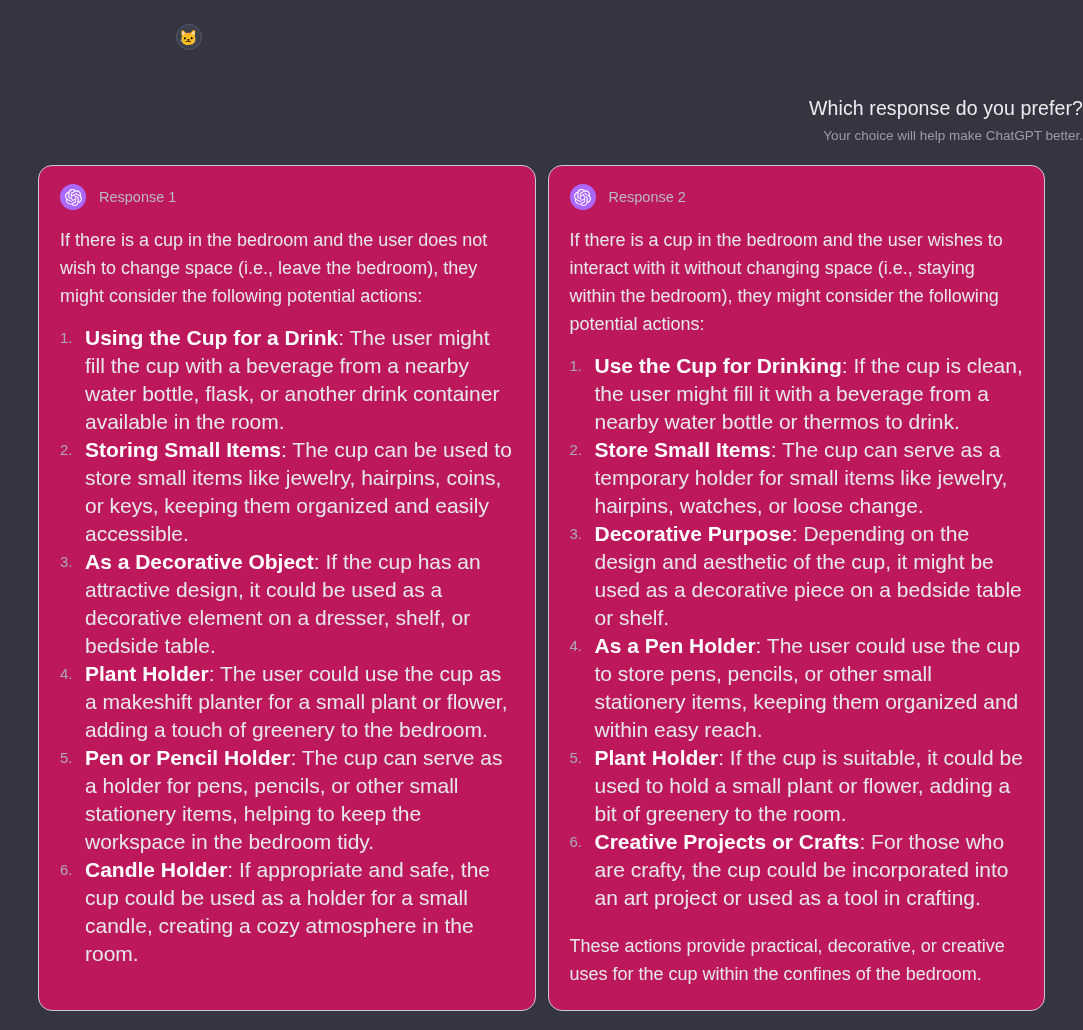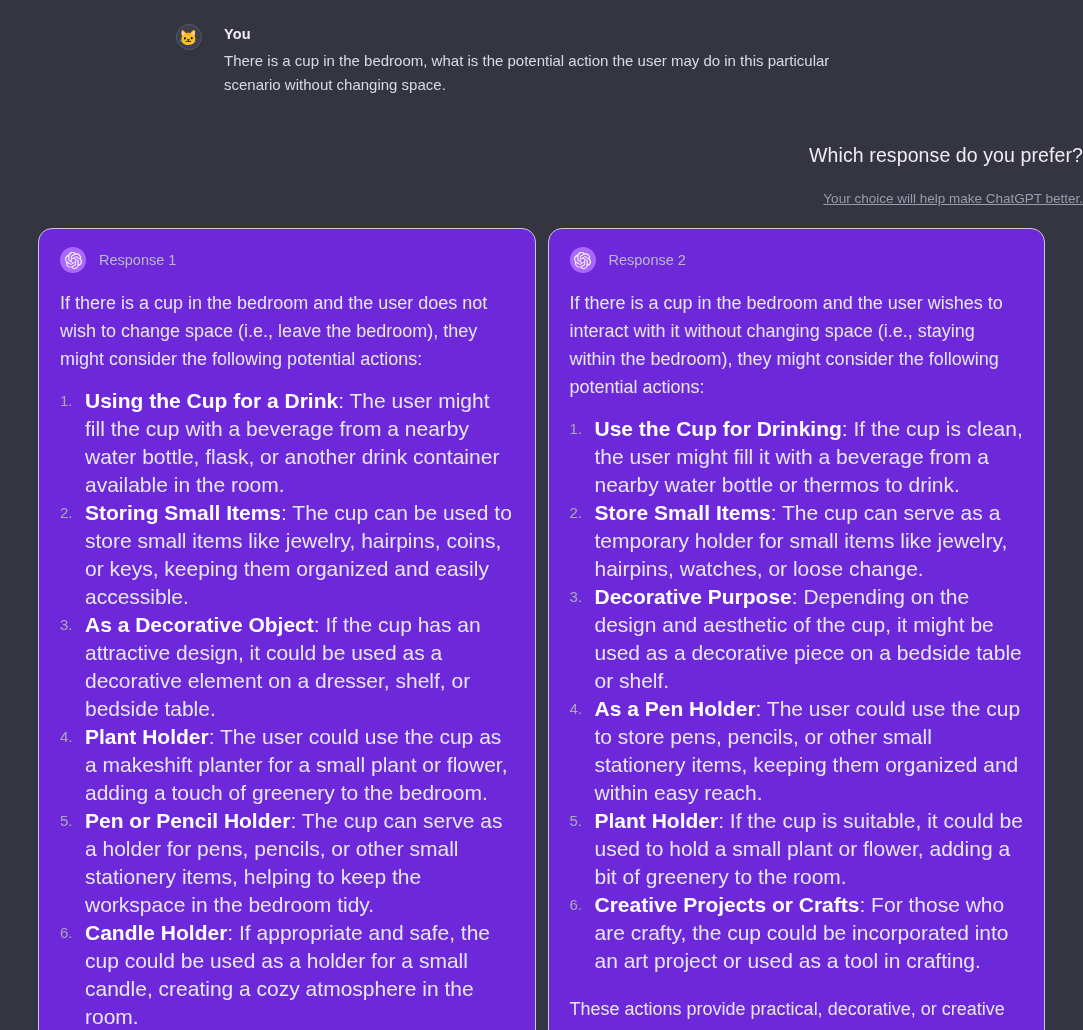--- a/index.html
+++ b/index.html
@@ -74,34 +74,33 @@
     font-size: 19.5px;
     font-weight: 400;
     color: #ececf1;
     line-height: 28px;
     letter-spacing: .1px;
   }
   .prefer-sub {
     font-size: 13.5px;
     color: #9a9cab;
     line-height: 20px;
-    margin-top: 20px;
-    text-decoration: underline;
+    margin-top: 4px;
   }
 
   
   .cards {
     display: flex;
     gap: 12px;
     margin: 19px 38px 0 38px;
     align-items: stretch;
   }
   .card {
     flex: 1 1 0;
-    background: #6d28d9;
+    background: #be185d;
     border: 1px solid #c8c9d4;
     border-radius: 14px;
     padding: 18px 21px 22px 21px;
     box-sizing: border-box;
     min-height: 780px;
   }
   .card-head {
     display: flex;
     align-items: center;
     gap: 13px;
@@ -160,24 +159,20 @@
     color: #ffffff;
   }
 </style>
 </head>
 <body>
 
 <div class="page">
 
   <div class="user-turn">
     <div class="avatar">🐱</div>
-    <div class="user-body">
-      <div class="user-name">You</div>
-      <div class="user-text">There is a cup in the bedroom, what is the potential action the user may do in this particular scenario without changing space.</div>
-    </div>
   </div>
 
   <div class="prefer-header">
     <div class="prefer-title">Which response do you prefer?</div>
     <div class="prefer-sub">Your choice will help make ChatGPT better.</div>
   </div>
 
   <div class="cards">
 
     <div class="card">

